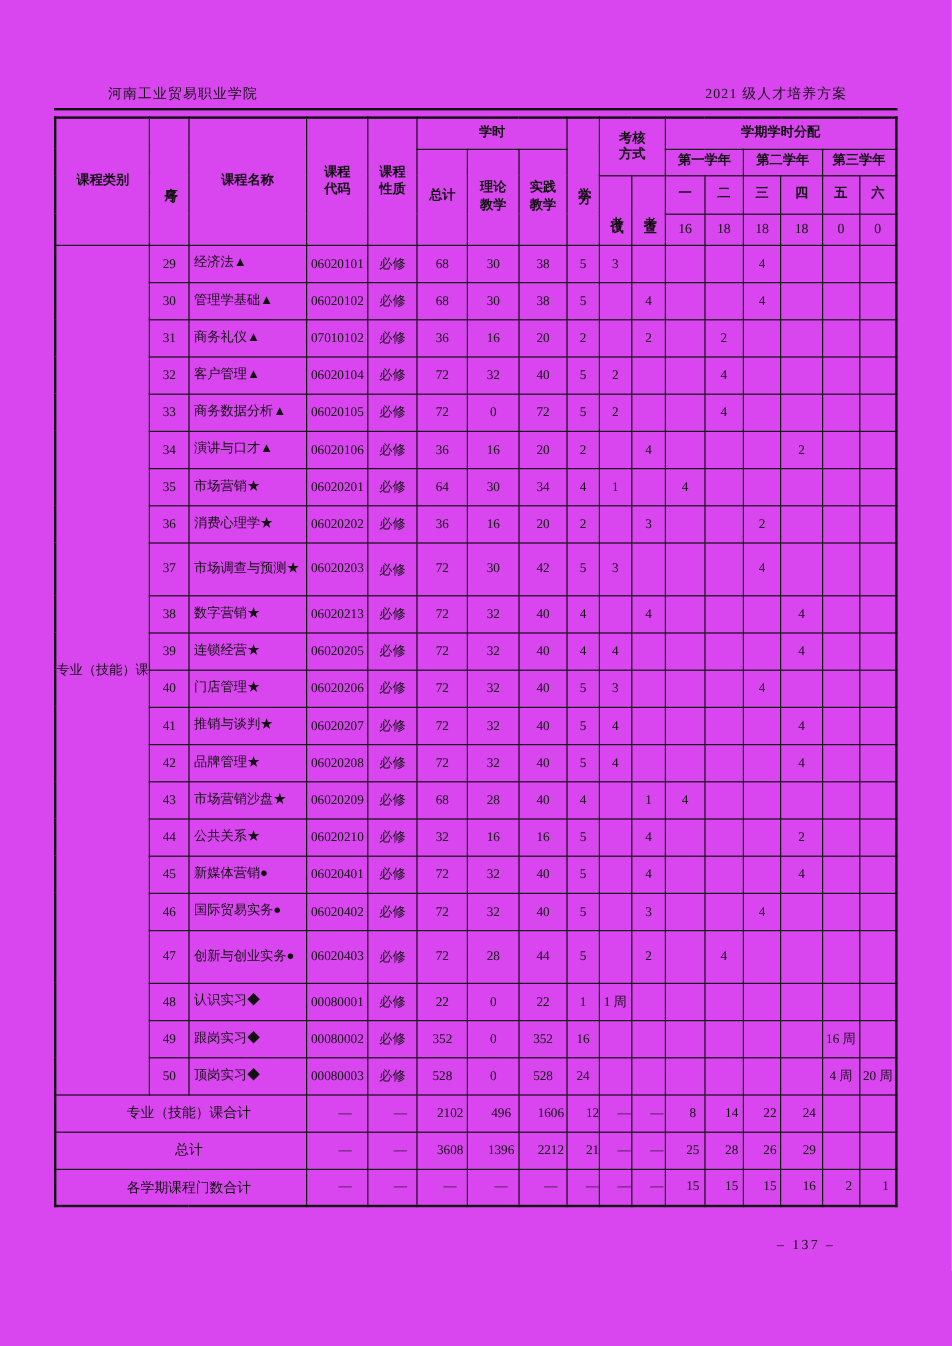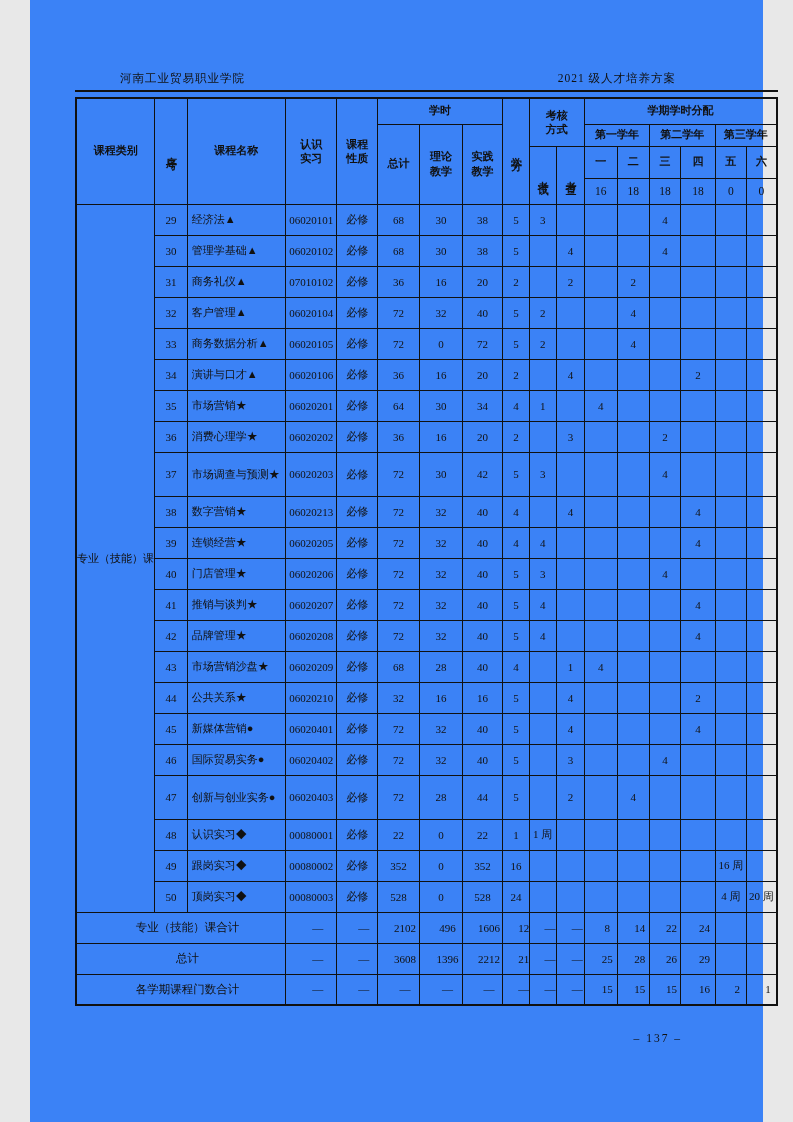--- a/index.html
+++ b/index.html
@@ -1,19 +1,19 @@
 <!DOCTYPE html>
 <html><head>
 <meta charset="utf-8">
 <style>
   html,body { margin:0; padding:0; }
   body { background:#e8e8e8; }
   .page {
-    position:relative; width:733px; height:1122px; margin:0 auto;
-    background:#3b82f6; color:#111;
+    position:relative; width:793px; height:1122px; margin:0 auto;
+    background:#d946ef; color:#111;
     font-family:"Liberation Serif", serif;
     text-decoration:underline;
   }
   .doc-header-left {
     position:absolute; left:90px; top:71px; font-size:11.5px; letter-spacing:1px;
   }
   .doc-header-right {
     position:absolute; right:87px; top:71px; font-size:11.5px; letter-spacing:1px;
   }
   .header-rule {
@@ -43,21 +43,21 @@
   tbody tr { height:31px; }
   tbody tr.tall { height:44px; }
   tbody td { vertical-align:middle; }
   td.c { text-align:center; }
   td.l { text-align:left; padding-left:4px; line-height:1.3; }
   td.cat { text-align:left; font-size:11px; padding:0; letter-spacing:0; }
   tr.summary { height:31px; }
   tr.summary td { text-align:center;padding-left:15px; }
   td.sum-label { font-size:11.5px; }
   .page-number {
-    position:absolute; right:81px; top:1032px; font-size:11.5px; letter-spacing:2px;
+    position:absolute; right:97px; top:1032px; font-size:11.5px; letter-spacing:2px;
   }
 </style>
 </head>
 <body>
 
 <div class="page">
 
   <div class="doc-header-left">河南工业贸易职业学院</div>
   <div class="doc-header-right">2021 级人才培养方案</div>
   <div class="header-rule"></div>
@@ -80,21 +80,21 @@
         <col style="width:31px">
         <col style="width:34px">
       <col style="width:31px">
         <col style="width:30px">
     </colgroup>
     <thead>
       <tr class="hA">
         <th rowspan="4">课程类别</th>
         <th rowspan="4"><span class="vert">序号</span></th>
         <th rowspan="4">课程名称</th>
-        <th rowspan="4"><span class="wrap2">认识实习</span></th>
+        <th rowspan="4"><span class="wrap2">课程代码</span></th>
         <th rowspan="4"><span class="wrap2">课程性质</span></th>
         <th colspan="3">学时</th>
         <th rowspan="4"><span class="vert">学分</span></th>
         <th colspan="2" rowspan="2"><span class="wrap2">考核方式</span></th>
         <th colspan="6">学期学时分配</th>
       </tr>
       <tr class="hB">
         <th rowspan="3">总计</th>
         <th rowspan="3"><span class="wrap2">理论教学</span></th>
         <th rowspan="3"><span class="wrap2">实践教学</span></th>

